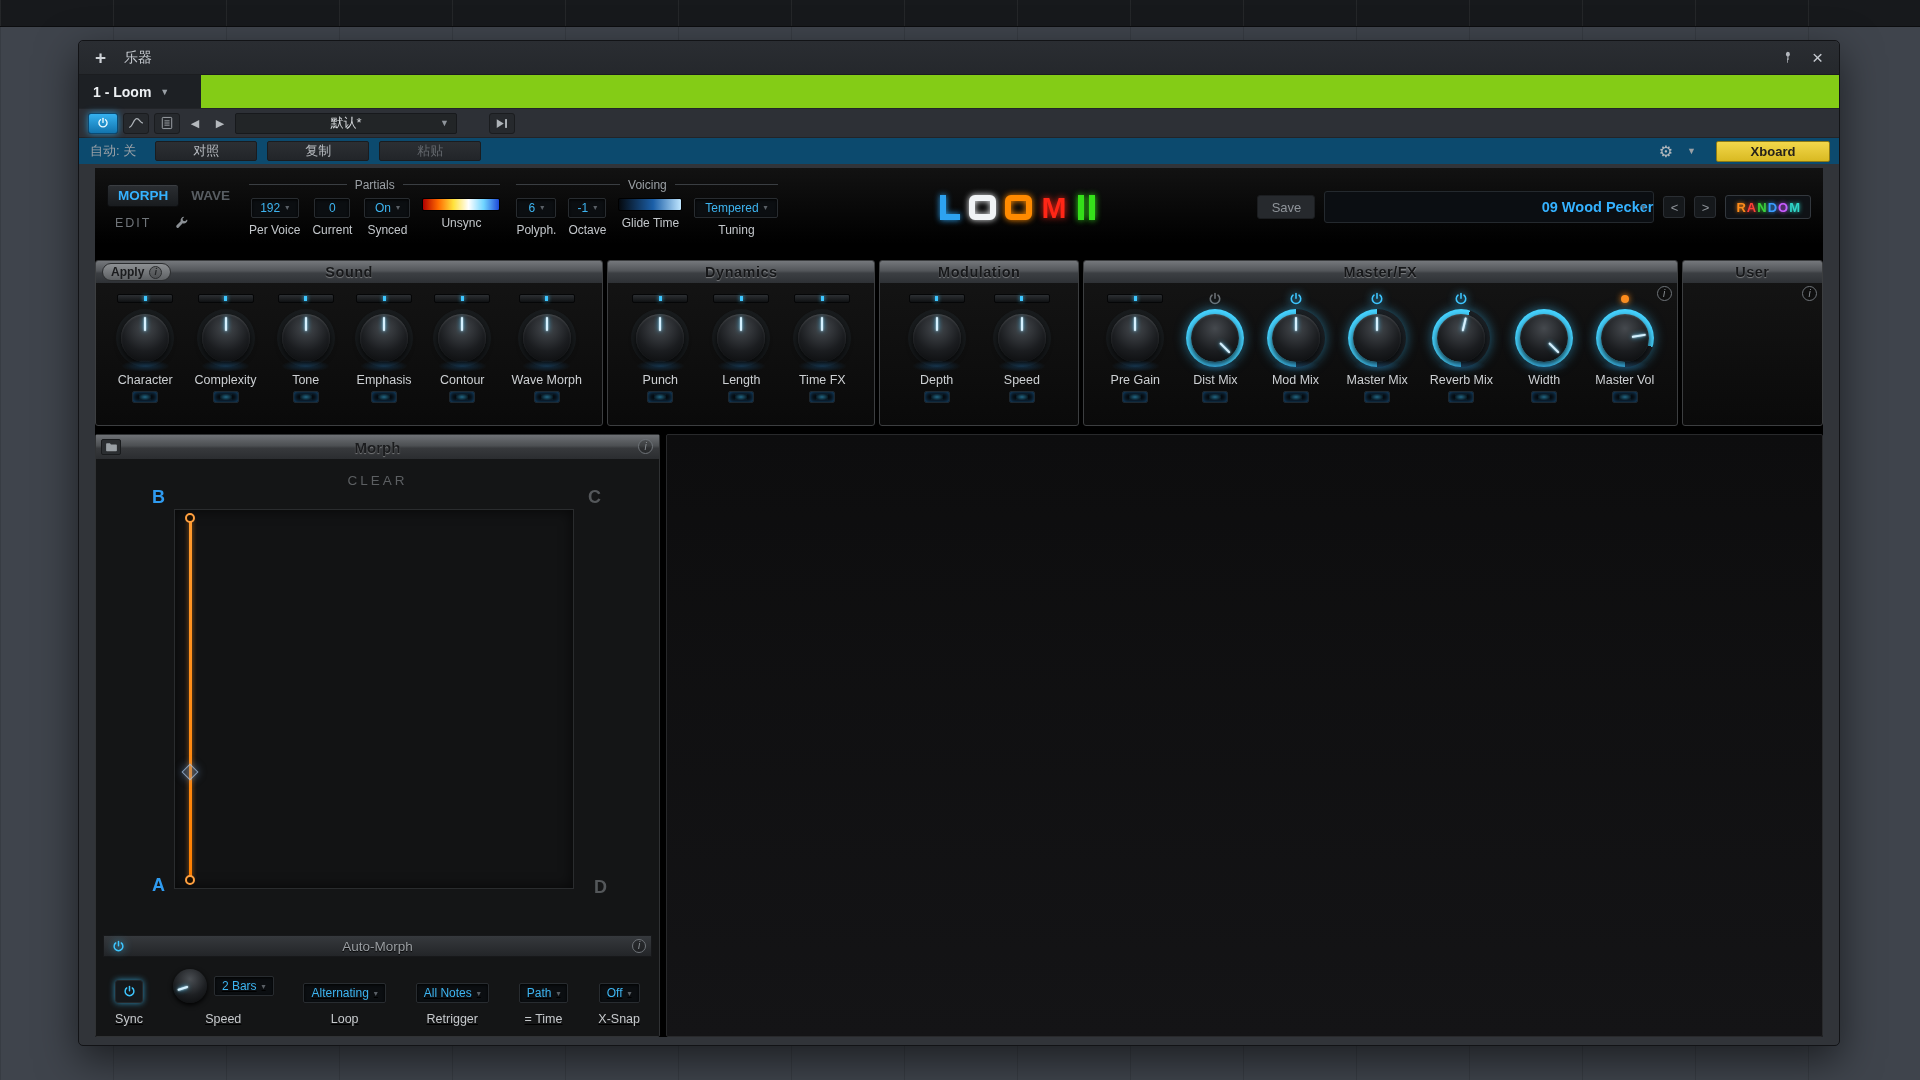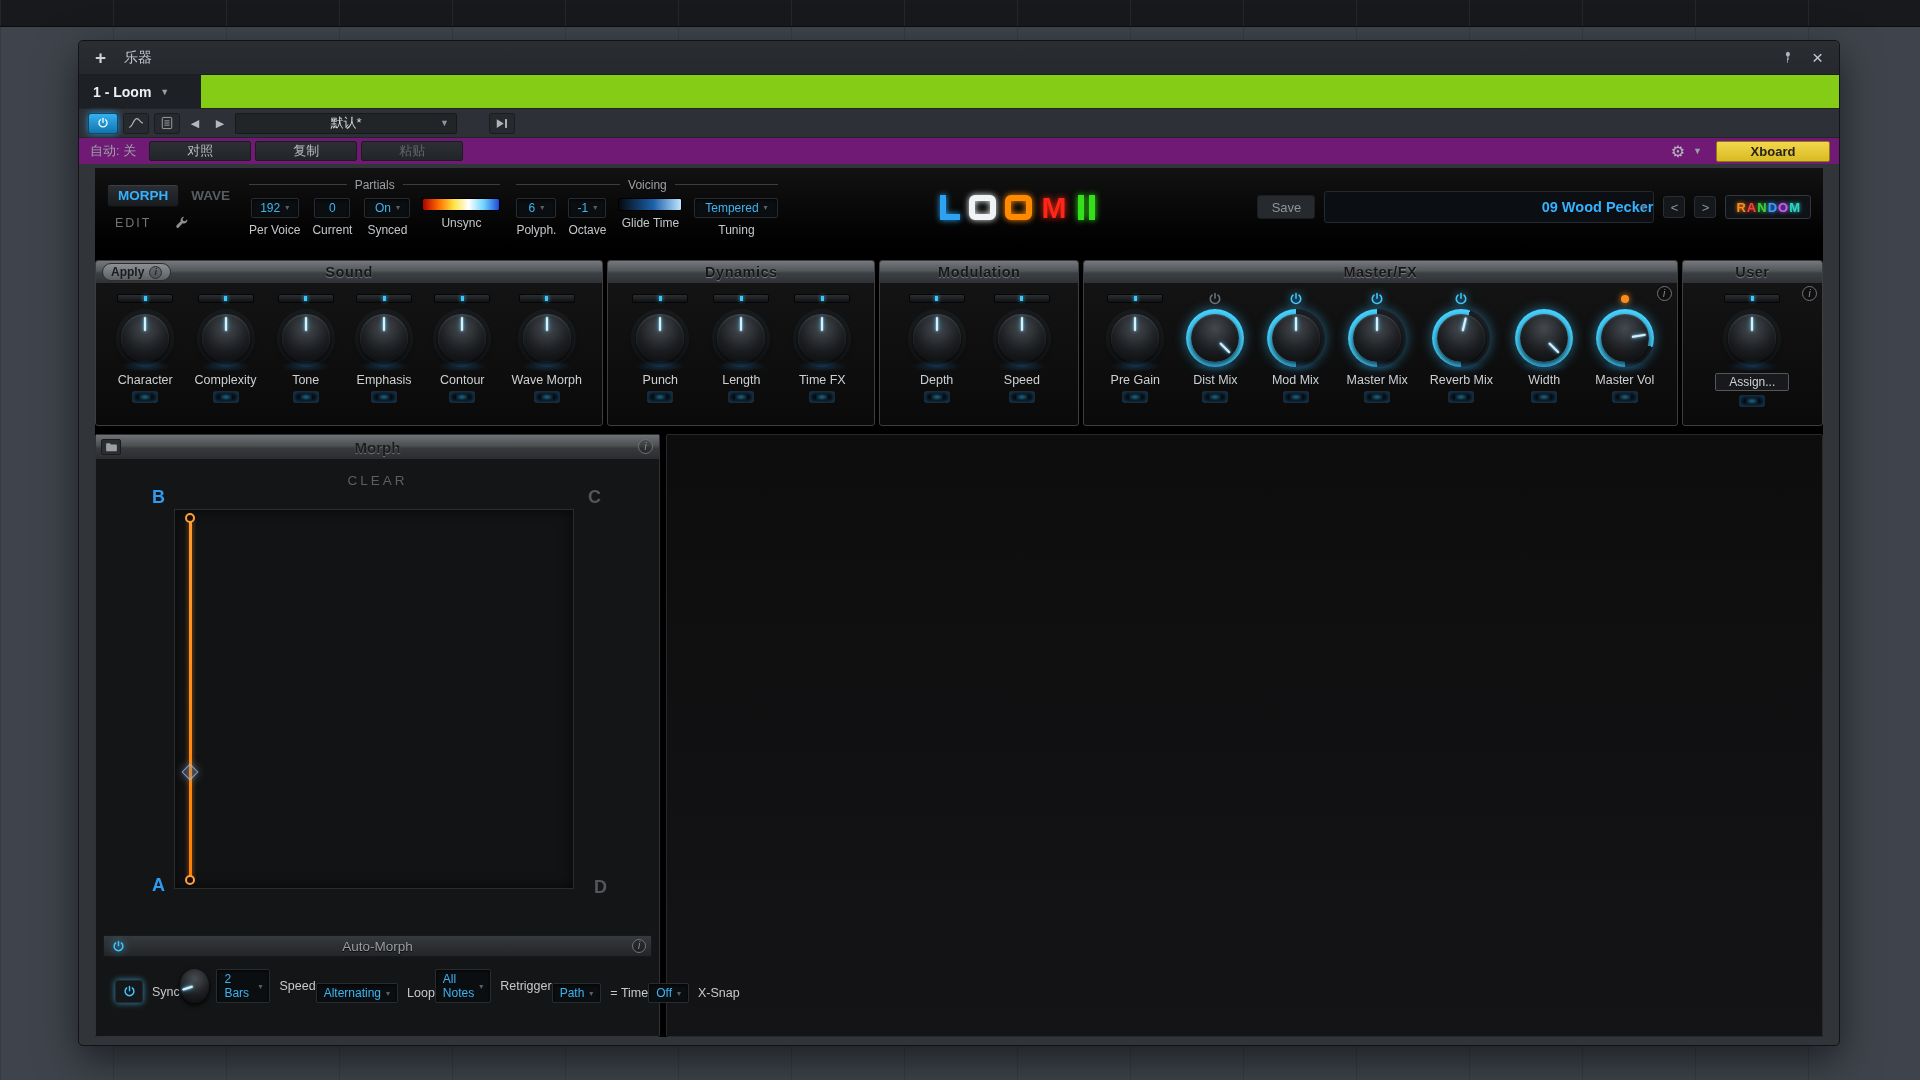--- a/index.html
+++ b/index.html
@@ -35,21 +35,21 @@
   .btn-power { width:30px; height:21px; background:linear-gradient(#35b1ef,#1274ae); border:1px solid #0b4a73; border-radius:3px;
     display:flex; align-items:center; justify-content:center; color:#eafbff; box-shadow:0 0 7px rgba(47,170,235,0.75); }
   .tbtn { height:21px; min-width:26px; background:#26292d; border:1px solid #1a1c1f; border-radius:3px;
     display:flex; align-items:center; justify-content:center; color:#aeb3b8; }
   .navtxt { width:20px; height:21px; display:flex; align-items:center; justify-content:center; color:#b4b8bd; font-size:11px; }
   .preset-combo { width:222px; height:21px; background:#222527; border:1px solid #17191c; border-radius:2px;
     position:relative; display:flex; align-items:center; justify-content:center; color:#d6d9dc; font-size:13px; }
   .preset-combo .dd { position:absolute; right:7px; color:#8f959b; font-size:9px; }
   .skip-gap { width:22px; }
 
-  .tool2 { height:26px; background:#701a75; display:flex; align-items:center; gap:4px; padding:0 9px; font-size:13px; }
+  .tool2 { height:26px; background:#0c4a6e; display:flex; align-items:center; gap:10px; padding:0 9px; font-size:13px; }
   .t2-auto { color:#9ca1a7; padding:0 9px 0 2px; }
   .t2-btn { min-width:102px; height:20px; background:linear-gradient(#2c2f33,#222529); border:1px solid #1a1c1f; border-radius:2px;
     color:#b9bdc2; display:flex; align-items:center; justify-content:center; }
   .t2-btn.disabled { color:#63676c; }
   .t2-spacer { flex:1; }
   .gear { color:#b4b8bd; font-size:16px; }
   .t2-dd { color:#9aa0a6; font-size:9px; margin:0 10px 0 4px; }
   .xboard { width:114px; height:21px; background:linear-gradient(#f2d74b,#d9ba22); border:1px solid #8e7a14; border-radius:2px;
     color:#26221a; font-weight:bold; font-size:13px; display:flex; align-items:center; justify-content:center; }
 
@@ -162,21 +162,21 @@
   .mdot { position:absolute; left:10px; width:10px; height:10px; border:2px solid #ffa040; border-radius:50%; background:#1a0e00; }
   .mdot.top { top:3px; } .mdot.bot { bottom:3px; }
   .mdiamond { position:absolute; left:9px; top:256px; width:12px; height:12px; transform:rotate(45deg);
     background:rgba(130,160,200,0.30); border:1px solid rgba(170,200,235,0.7); box-shadow:0 0 9px rgba(120,160,210,0.55); }
   .amorph { position:absolute; left:7px; right:7px; top:476px; }
   .am-head { height:22px; background:linear-gradient(#36393d,#232528); border:1px solid #17181a; display:flex; align-items:center; position:relative; }
   .am-head .pwr { position:absolute; left:8px; }
   .am-title { flex:1; text-align:center; color:#9b9fa3; font-size:13.5px; text-shadow:0 1px 1px #000; }
   .am-head .info-i { position:absolute; right:5px; width:14px; height:14px; }
   .am-row { display:flex; justify-content:space-between; align-items:flex-end; padding:12px 12px 0; }
-  .am-col { display:flex; flex-direction:row; align-items:center; gap:9px; }
+  .am-col { display:flex; flex-direction:column; align-items:center; gap:9px;text-decoration:underline; }
   .am-ctl { display:flex; align-items:center; gap:7px; }
   .am-pwr { width:28px; height:23px; background:#15181b; border:1px solid #24282c; border-radius:3px;
     display:flex; align-items:center; justify-content:center; color:#3ec6ff; filter:drop-shadow(0 0 3px rgba(62,198,255,0.7)); }
   .am-knob { width:34px; height:34px; border-radius:50%; position:relative;
     background:radial-gradient(circle at 50% 30%, #4a4e53, #1d1f22 55%, #08090a); box-shadow:0 2px 5px #000; }
   .am-knob .ptr { inset:2px; }
   .am-knob .ptr i { height:11px; top:2px; }
   .am-lab { color:#c6c9cc; font-size:12.5px; white-space:nowrap; }
   .rpanel { flex:1; background:linear-gradient(#0d0d0e,#141416); border:1px solid #28292b; border-radius:2px; }
   svg { display:block; }
@@ -703,36 +703,20 @@
             </div>
           </div>
         </section>
 
         <section class="sec s5">
           <div class="sec-head">
               <span class="sec-title">User</span>
             </div>
           <div class="sec-body">
             <span class="sec-info info-i">i</span>
-            <div class="kcell">
-              <div class="ktop">
-                  <span class="mini-slider">
-                    <i class="tick"></i>
-                  </span>
-                </div>
-              <div class="kwrap">
-                  <span class="ring"></span>
-                  <span class="kface"></span>
-                  <span class="ptr" style="transform: rotate(0deg);">
-                    <i></i>
-                  </span>
-                </div>
-              <span class="assign-btn">Assign...</span>
-              <span class="kled"></span>
-            </div>
           </div>
         </section>
       </div>
 
       <div class="lower">
         <aside class="morph">
           <div class="morph-head">
             <span class="folder-btn">
                 <svg viewBox="0 0 16 13" width="13" height="10" fill="currentColor">
                   <path d="M1 2.5A1 1 0 0 1 2 1.5h4l1.3 1.7H14a1 1 0 0 1 1 1V11a1 1 0 0 1-1 1H2a1 1 0 0 1-1-1z"></path>

